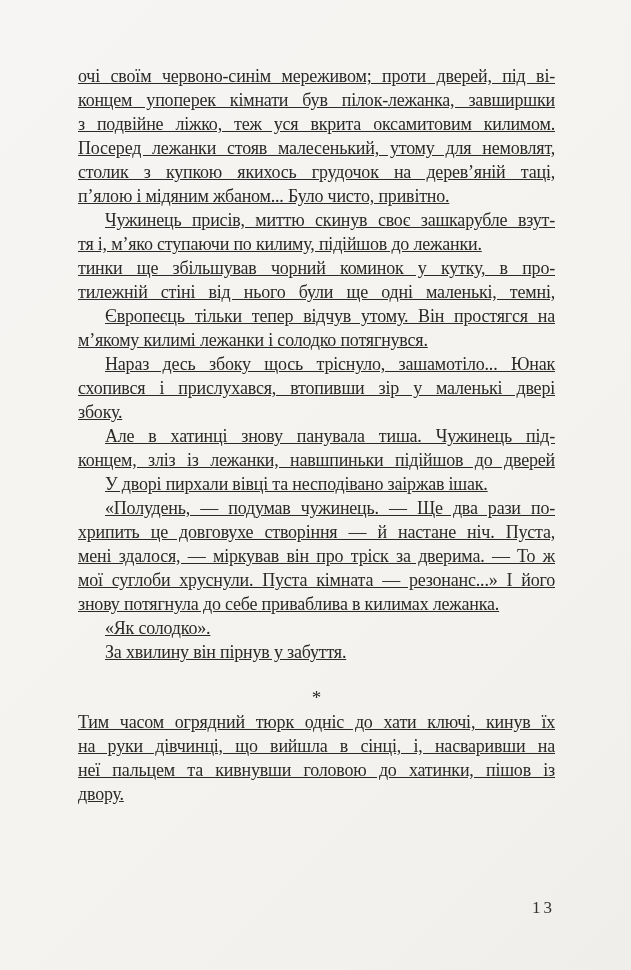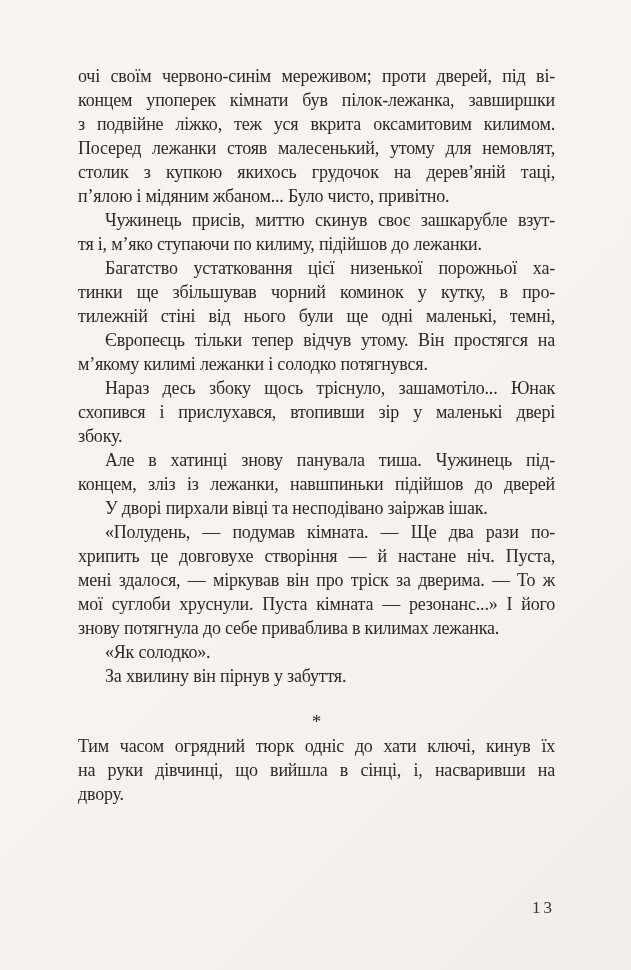--- a/index.html
+++ b/index.html
@@ -24,20 +24,21 @@
     left: 78px;
     top: 64px;
     width: 477px;
     color: #2b2a28;
     font-size: 18px;
     letter-spacing: -0.2px;
   }
   .para {
     margin: 0;
     padding: 0;
+    text-decoration: underline;
   }
   .line {
     line-height: 24px;
     height: 24px;
     white-space: nowrap;
     text-align: justify;
     text-align-last: justify;
     overflow: visible;
   }
   .line.last {
@@ -78,54 +79,54 @@
         <div class="line">з подвійне ліжко, теж уся вкрита оксамитовим килимом.</div>
         <div class="line">Посеред лежанки стояв малесенький, утому для немовлят,</div>
         <div class="line">столик з купкою якихось грудочок на дерев’яній таці,</div>
         <div class="line last">п’ялою і мідяним жбаном... Було чисто, привітно.</div>
       </div>
       <div class="para indent">
         <div class="line first">Чужинець присів, миттю скинув своє зашкарубле взут-</div>
         <div class="line last">тя і, м’яко ступаючи по килиму, підійшов до лежанки.</div>
       </div>
       <div class="para indent">
-        <div class="line first">Багатство устатковання цієї низенької порожньої ха-</div>
         <div class="line">тинки ще збільшував чорний коминок у кутку, в про-</div>
         <div class="line">тилежній стіні від нього були ще одні маленькі, темні,</div>
       </div>
       <div class="para indent">
         <div class="line first">Європеєць тільки тепер відчув утому. Він простягся на</div>
         <div class="line last">м’якому килимі лежанки і солодко потягнувся.</div>
       </div>
       <div class="para indent">
         <div class="line first">Нараз десь збоку щось тріснуло, зашамотіло... Юнак</div>
         <div class="line">схопився і прислухався, втопивши зір у маленькі двері</div>
         <div class="line last">збоку.</div>
       </div>
       <div class="para indent">
         <div class="line first">Але в хатинці знову панувала тиша. Чужинець під-</div>
         <div class="line">концем, зліз із лежанки, навшпиньки підійшов до дверей</div>
       </div>
       <div class="para indent">
         <div class="line first last">У дворі пирхали вівці та несподівано заіржав ішак.</div>
       </div>
       <div class="para indent">
-        <div class="line first">«Полудень, — подумав кімната. — Ще два рази по-</div>
+        <div class="line first">«Полудень, — подумав чужинець. — Ще два рази по-</div>
         <div class="line">хрипить це довговухе створіння — й настане ніч. Пуста,</div>
         <div class="line">мені здалося, — міркував він про тріск за дверима. — То ж</div>
         <div class="line">мої суглоби хруснули. Пуста кімната — резонанс...» І його</div>
         <div class="line last">знову потягнула до себе приваблива в килимах лежанка.</div>
       </div>
       <div class="para indent">
         <div class="line first last">«Як солодко».</div>
       </div>
       <div class="para indent">
         <div class="line first last">За хвилину він пірнув у забуття.</div>
       </div>
       <div class="separator">*</div>
       <div class="para">
         <div class="line first">Тим часом огрядний тюрк одніс до хати ключі, кинув їх</div>
         <div class="line">на руки дівчинці, що вийшла в сінці, і, насваривши на</div>
+        <div class="line">неї пальцем та кивнувши головою до хатинки, пішов із</div>
         <div class="line last">двору.</div>
       </div>
     </div>
   <div class="page-number">13</div>
 </div>
 
 </body></html>

